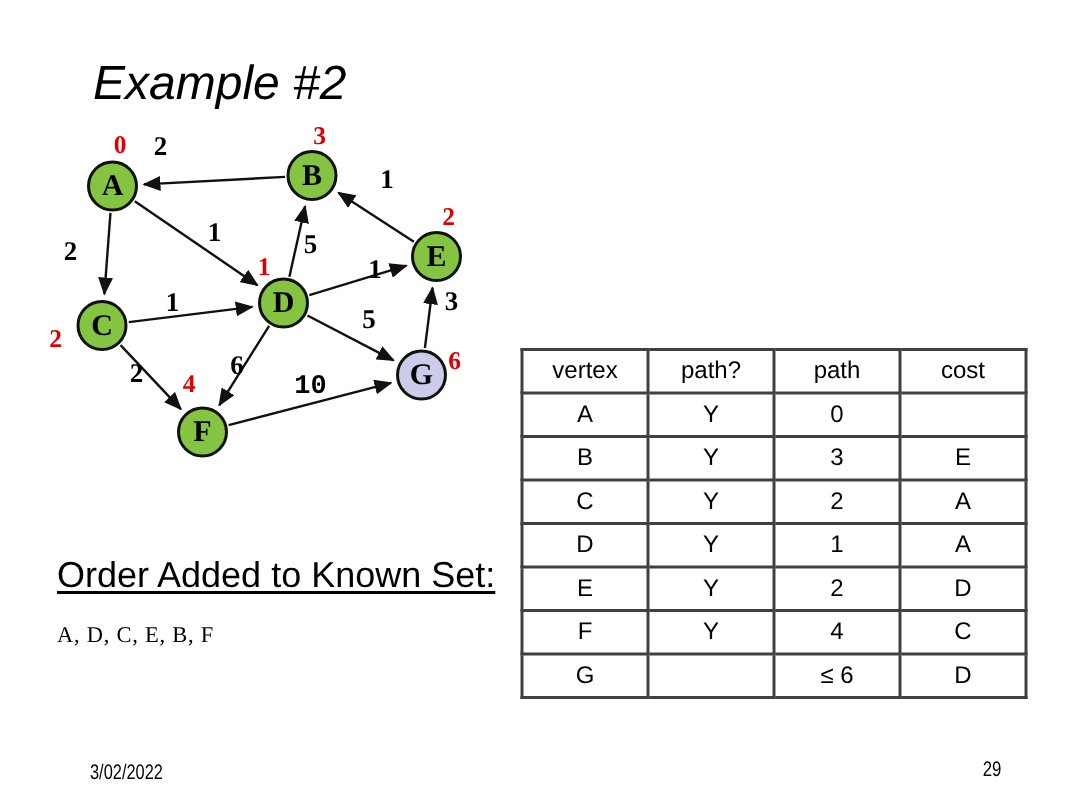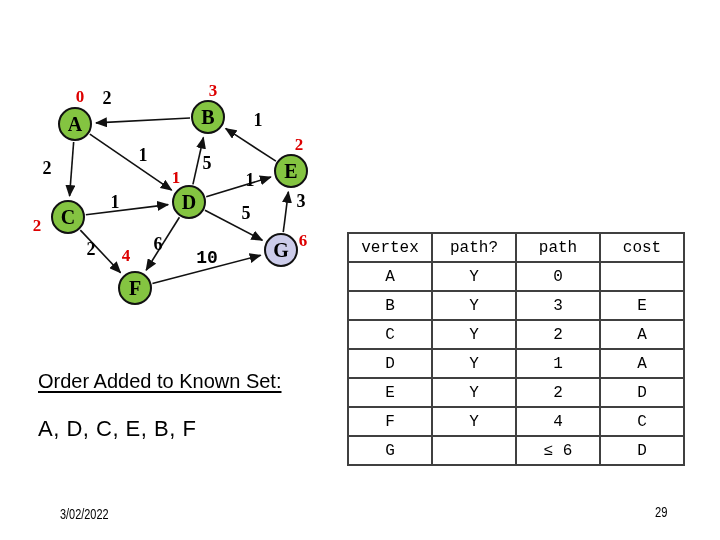--- a/index.html
+++ b/index.html
@@ -35,46 +35,47 @@
     font-family:"Liberation Serif", serif; font-weight:bold; font-size:17px;
     white-space:nowrap;
   }
 
   .dijkstra-table {
     position:absolute; left:347px; top:232px; width:338px;
     border-collapse:collapse; text-align:center;
     font-size:16px; table-layout:fixed;
   }
   .dijkstra-table th, .dijkstra-table td {
-    border:2px solid #404040; height:25px; font-weight:normal; padding:1px 2px;font-family:Liberation Mono, monospace;
+    border:2px solid #404040; height:25px; font-weight:normal; padding:1px 2px;
   }
 
   .order-label {
-    position:absolute; left:38px; top:370px; font-size:20px;
+    position:absolute; left:38px; top:370px; font-size:24px;
     text-decoration:underline; text-underline-offset:3px; white-space:nowrap;
   }
   .order-value {
-    position:absolute; left:38px; top:416px; font-size:22px;
-    letter-spacing:0.5px; white-space:nowrap;
+    position:absolute; left:38px; top:416px; font-size:15px;
+    letter-spacing:0.5px; white-space:nowrap;font-family:Liberation Serif, serif;
   }
 
   .footer-date {
     position:absolute; left:60px; top:506px; font-size:14px;
     transform:scaleX(0.78); transform-origin:left top; white-space:nowrap;
   }
   .footer-page {
     position:absolute; right:52px; top:504px; font-size:14px;
     transform:scaleX(0.8); transform-origin:right top; white-space:nowrap;
   }
 </style>
 </head>
 <body>
 
 <div class="slide">
 
+  <div class="title">Example #2</div>
 
   <svg id="edges-svg">
     <defs>
       <marker id="arrow" markerUnits="userSpaceOnUse" markerWidth="12" markerHeight="10" refX="11" refY="5" orient="auto">
         <path d="M0,0 L12,5 L0,10 z" fill="#111111"></path>
       </marker>
     </defs>
     <g id="edge-lines">
         <line x1="190.0248790720148" y1="117.94605899620974" x2="95.97097441598271" y2="122.89626450442196" stroke="#111111" stroke-width="1.6" marker-end="url(#arrow)"></line>
         <line x1="73.64898290785774" y1="141.94922708131855" x2="69.5761866074993" y2="196.059235071795" stroke="#111111" stroke-width="1.6" marker-end="url(#arrow)"></line>

